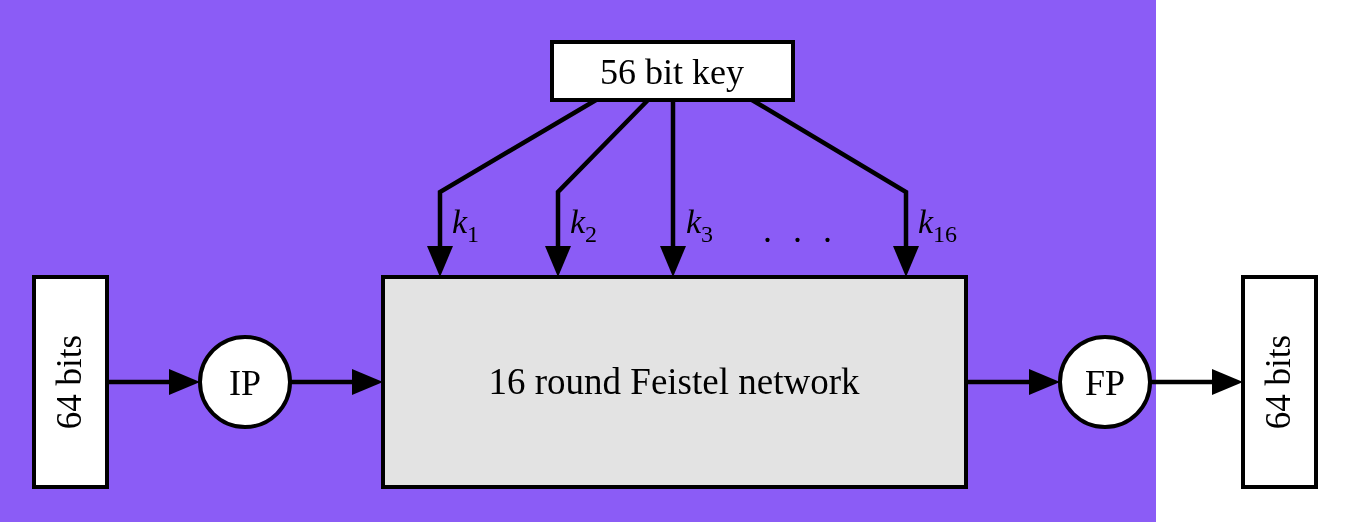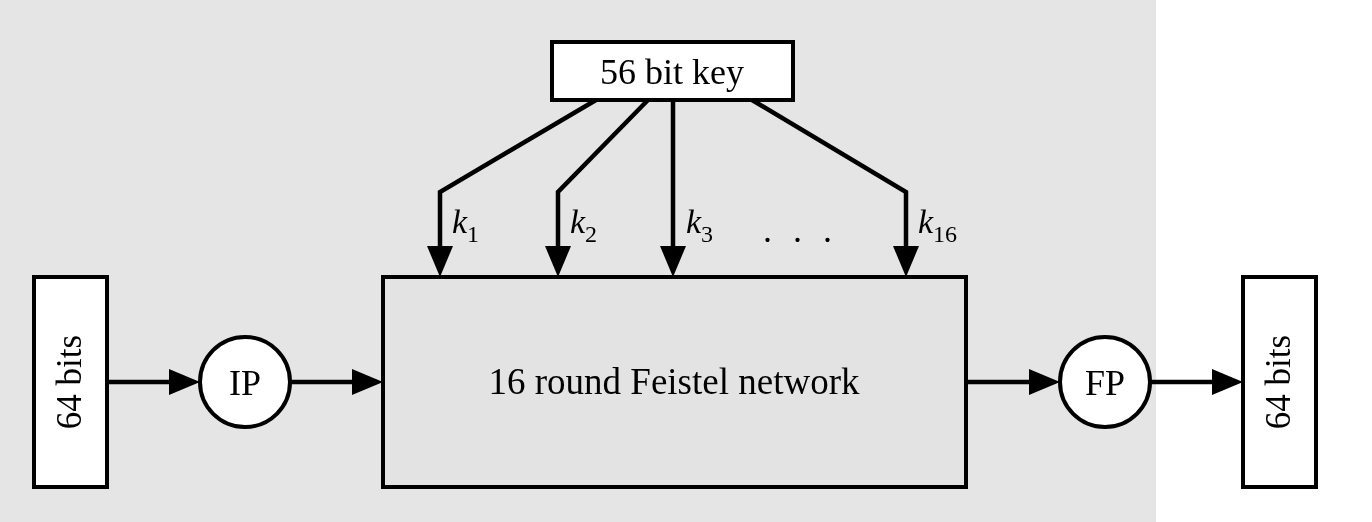--- a/index.html
+++ b/index.html
@@ -10,21 +10,21 @@
   body {
     width: 1372px;
     height: 522px;
     overflow: hidden;
     font-family: "Liberation Serif", "DejaVu Serif", serif;
   }
   #diagram-root {
     position: relative;
     width: 1156px;
     height: 522px;
-    background: #e5e5e5;
+    background: #8b5cf6;
   }
   svg.diagram {
     display: block;
     width: 1372px;
     height: 522px;
   }
   .node-shape {
     fill: #ffffff;
     stroke: #000000;
     stroke-width: 4;

